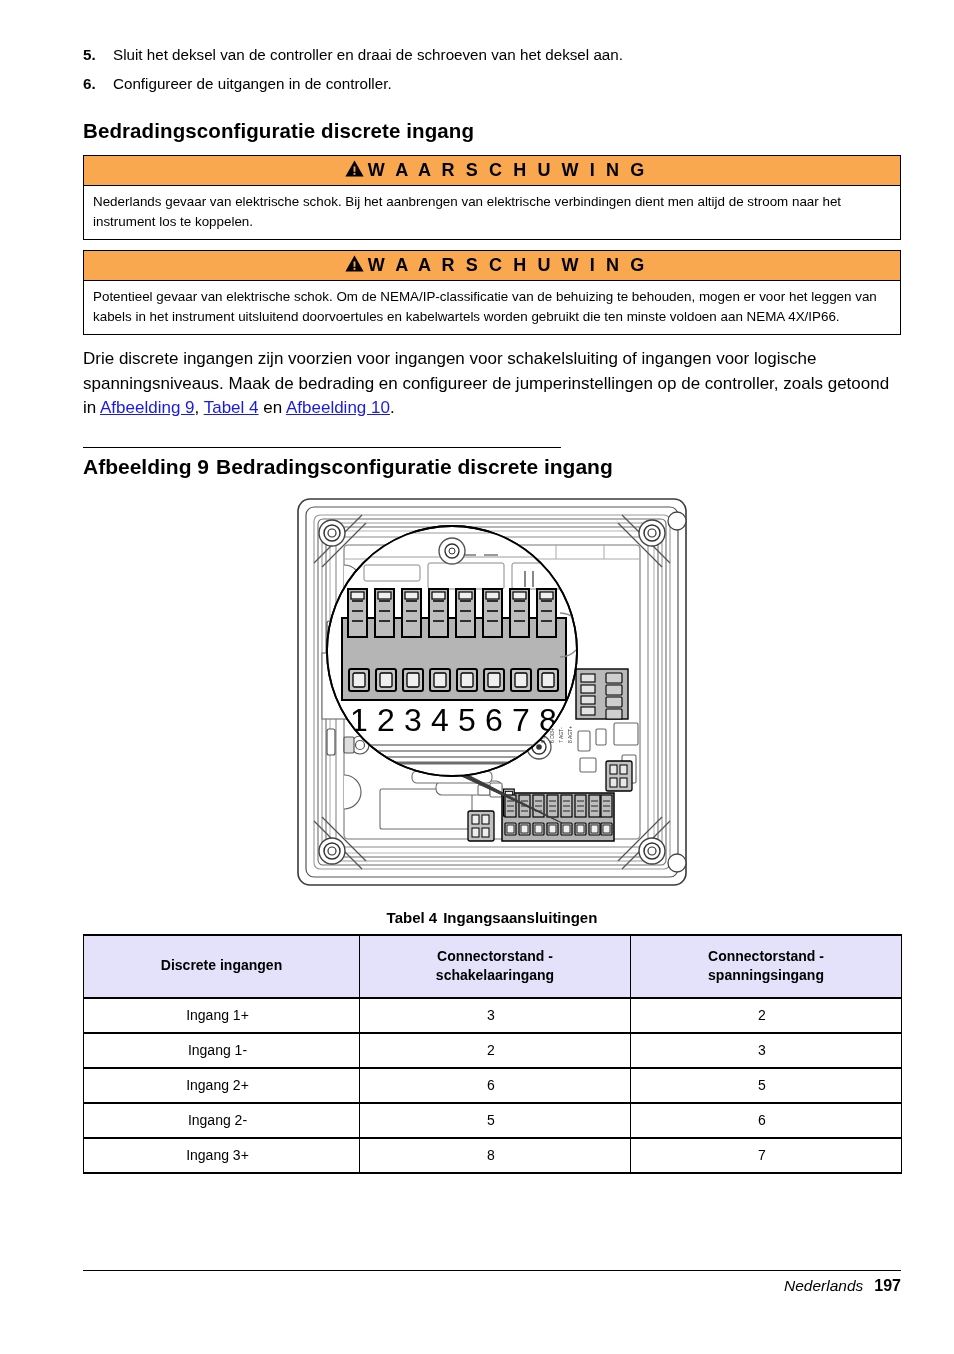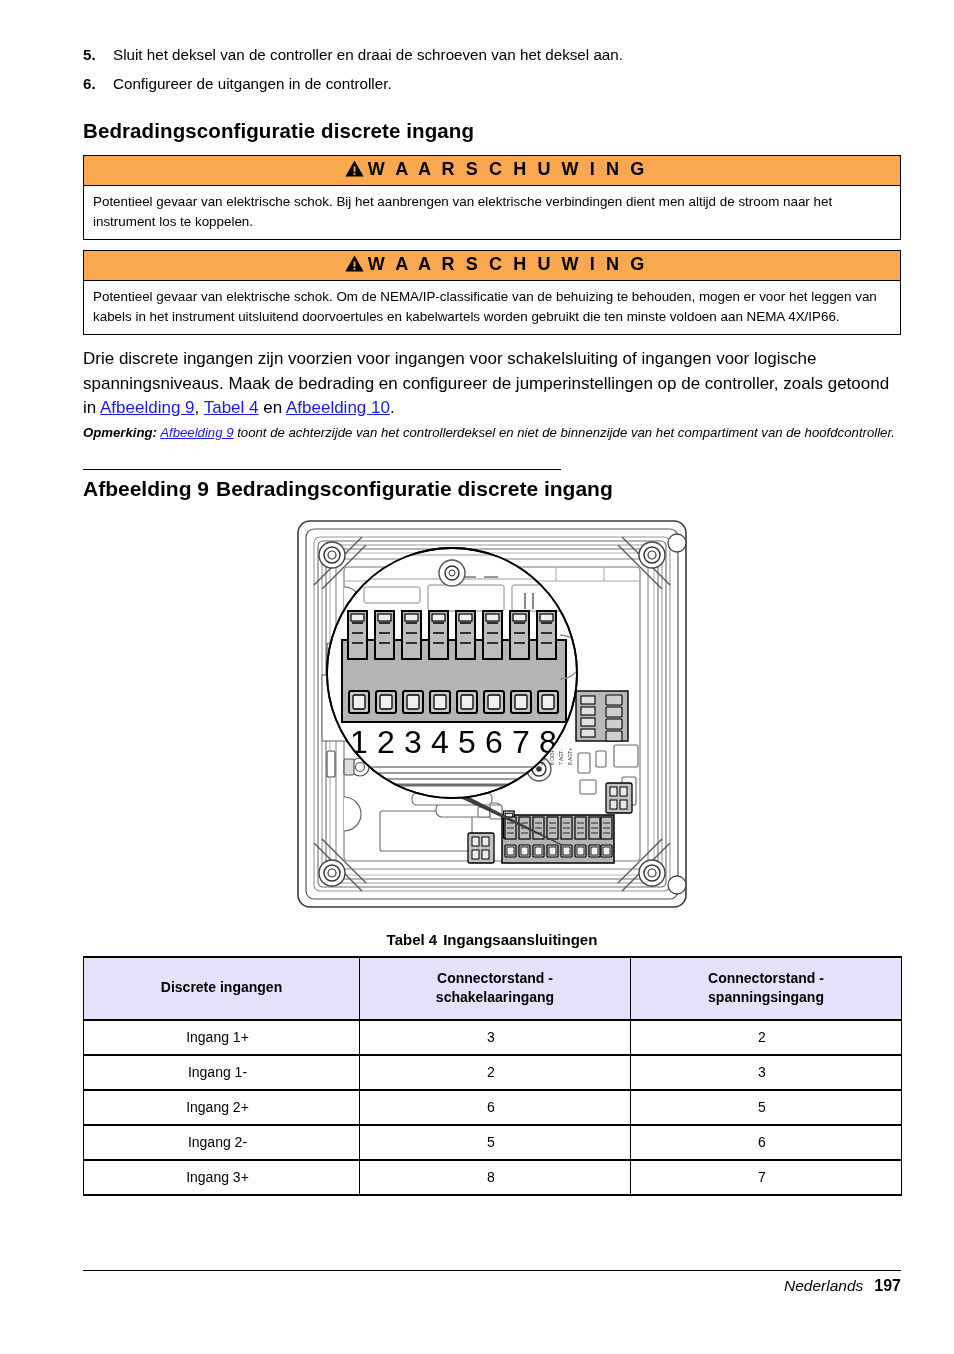--- a/index.html
+++ b/index.html
@@ -63,20 +63,21 @@
   .warn-head {
     background: #f9a850;
     border-bottom: 1.2px solid #000;
     text-align: center;
     padding: 3px 0 4px 8px;
     font-size: 18px;
     font-weight: bold;
     letter-spacing: 3.1px;
     line-height: 21px;
     display: flex;
+    align-items: center;
     justify-content: center;
   }
   .warn-tri {
     display: inline-block;
     margin-right: 4px;
     position: relative;
     top: 1px;
   }
   .warn-body {
     padding: 6px 9px 8px 9px;
@@ -201,45 +202,41 @@
       <div class="warn-head">
         <span class="warn-tri">
           <svg width="19" height="17" viewBox="0 0 19 17" aria-hidden="true">
             <polygon points="9.5,0.6 18.6,16.4 0.4,16.4" fill="#000"></polygon>
             <rect x="8.55" y="6.4" width="1.9" height="5.4" fill="#f9a850"></rect>
             <rect x="8.55" y="12.9" width="1.9" height="1.9" fill="#f9a850"></rect>
           </svg>
         </span>
         <span>W A A R S C H U W I N G</span>
       </div>
-      <div class="warn-body">Potentieel gevaar van elektrische schok. Bij het aanbrengen van elektrische verbindingen dient men altijd de stroom naar het instrument los te koppelen.</div>
+      <div class="warn-body">Nederlands gevaar van elektrische schok. Bij het aanbrengen van elektrische verbindingen dient men altijd de stroom naar het instrument los te koppelen.</div>
     </div>
 
     <div class="warn-box">
       <div class="warn-head">
         <span class="warn-tri">
           <svg width="19" height="17" viewBox="0 0 19 17" aria-hidden="true">
             <polygon points="9.5,0.6 18.6,16.4 0.4,16.4" fill="#000"></polygon>
             <rect x="8.55" y="6.4" width="1.9" height="5.4" fill="#f9a850"></rect>
             <rect x="8.55" y="12.9" width="1.9" height="1.9" fill="#f9a850"></rect>
           </svg>
         </span>
         <span>W A A R S C H U W I N G</span>
       </div>
       <div class="warn-body">Potentieel gevaar van elektrische schok. Om de NEMA/IP-classificatie van de behuizing te behouden, mogen er voor het leggen van kabels in het instrument uitsluitend doorvoertules en kabelwartels worden gebruikt die ten minste voldoen aan NEMA 4X/IP66.</div>
     </div>
 
     <p class="para">
       <span>Drie discrete ingangen zijn voorzien voor ingangen voor schakelsluiting of ingangen voor logische spanningsniveaus. Maak de bedrading en configureer de jumperinstellingen op de controller, zoals getoond in </span><a class="xref" href="#">Afbeelding 9</a><span>, </span><a class="xref" href="#">Tabel 4</a><span> en </span><a class="xref" href="#">Afbeelding 10</a><span>.</span>
     </p>
 
-    <p class="note">
-      <b>Opmerking:</b>
-      <a class="xref" href="#">Afbeelding 9</a><span> toont de achterzijde van het controllerdeksel en niet de binnenzijde van het compartiment van de hoofdcontroller.</span>
-    </p>
 
     <hr class="fig-rule">
     <div class="fig-caption">
       <span>Afbeelding 9</span><span class="cap-gap"></span><span>Bedradingsconfiguratie discrete ingang</span>
     </div>
 
     <div class="figure-wrap">
       <svg width="400" height="398" viewBox="0 0 400 398">
         <defs>
           <clipPath id="magClip">

